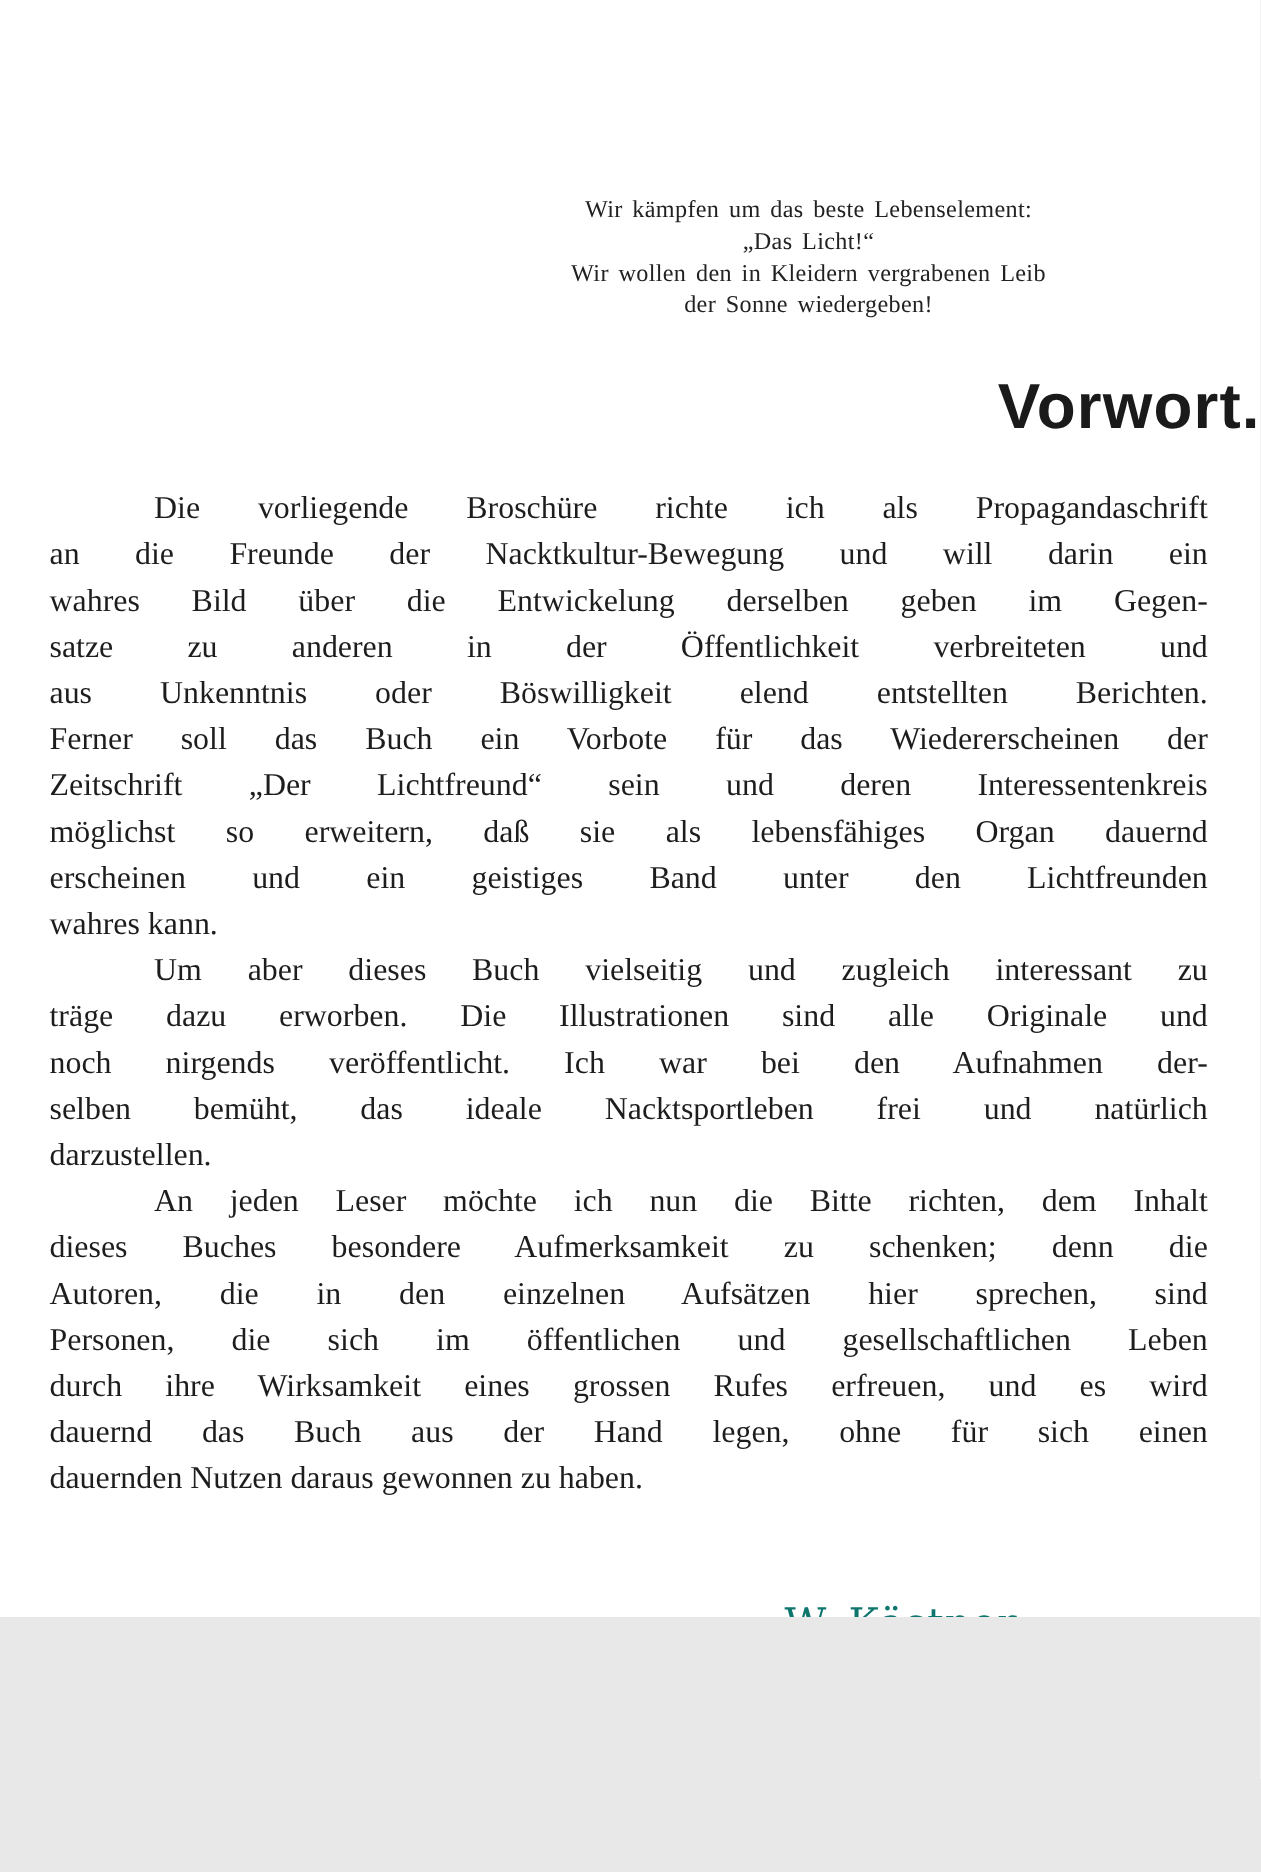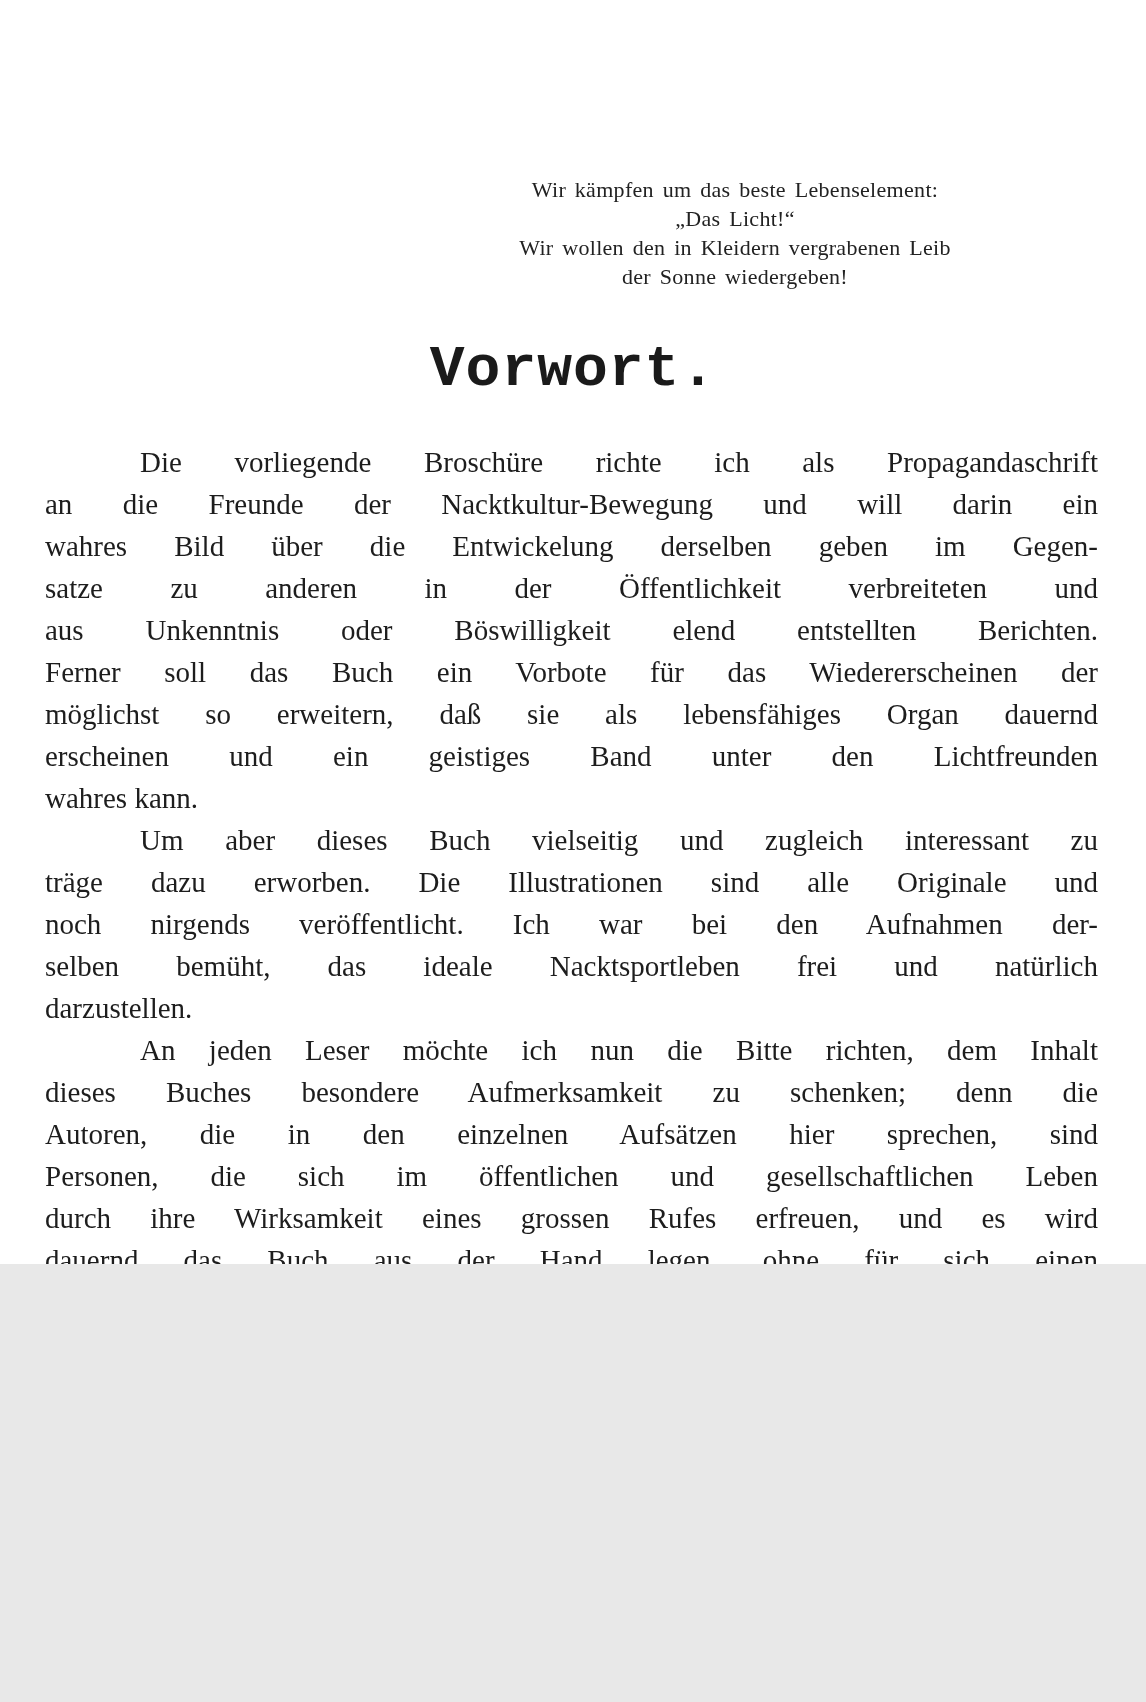--- a/index.html
+++ b/index.html
@@ -3,42 +3,42 @@
 <meta charset="utf-8">
 <style>
   html, body {
     margin: 0;
     padding: 0;
     background: #e8e8e8;
   }
   .page {
     position: relative;
     width: 1146px;
-    height: 1264px;
+    height: 1470px;
     margin: 0 auto;
     background: #ffffff;
     color: #1f1f1f;
     font-family: "Liberation Serif", "DejaVu Serif", serif;
     overflow: hidden;
     box-sizing: border-box;
   }
   .epigraph {
     margin: 175px 0 0 500px;
     width: 470px;
     text-align: center;
     font-size: 22px;
     line-height: 29px;
     letter-spacing: 0.3px;
     word-spacing: 3px;
     color: #222222;
   }
   .title {
     margin: 44px 0 0 0;
-    text-align: center;
-    font-family: Liberation Mono, monospace;
+    text-align: right;
+    font-family: Liberation Sans, sans-serif;
     font-weight: 700;
     font-size: 58px;
     line-height: 70px;
     letter-spacing: 1px;
     color: #1a1a1a;
   }
   .body-text {
     margin: 36px 48px 16px 45px;
     font-size: 29px;
     line-height: 42px;
@@ -81,20 +81,21 @@
   <h1 class="title">Vorwort.</h1>
 
   <div class="body-text" id="body-text">
       <div class="paragraph">
         <div class="line indent">Die vorliegende Broschüre richte ich als Propagandaschrift</div>
         <div class="line">an die Freunde der Nacktkultur-Bewegung und will darin ein</div>
         <div class="line">wahres Bild über die Entwickelung derselben geben im Gegen-</div>
         <div class="line">satze zu anderen in der Öffentlichkeit verbreiteten und</div>
         <div class="line">aus Unkenntnis oder Böswilligkeit elend entstellten Berichten.</div>
         <div class="line">Ferner soll das Buch ein Vorbote für das Wiedererscheinen der</div>
+        <div class="line">Zeitschrift „Der Lichtfreund“ sein und deren Interessentenkreis</div>
         <div class="line">möglichst so erweitern, daß sie als lebensfähiges Organ dauernd</div>
         <div class="line">erscheinen und ein geistiges Band unter den Lichtfreunden</div>
         <div class="line last">wahres kann.</div>
       </div>
       <div class="paragraph">
         <div class="line indent">Um aber dieses Buch vielseitig und zugleich interessant zu</div>
         <div class="line">träge dazu erworben.  Die Illustrationen sind alle Originale und</div>
         <div class="line">noch nirgends veröffentlicht.  Ich war bei den Aufnahmen der-</div>
         <div class="line">selben bemüht, das ideale Nacktsportleben frei und natürlich</div>
         <div class="line last">darzustellen.</div>

